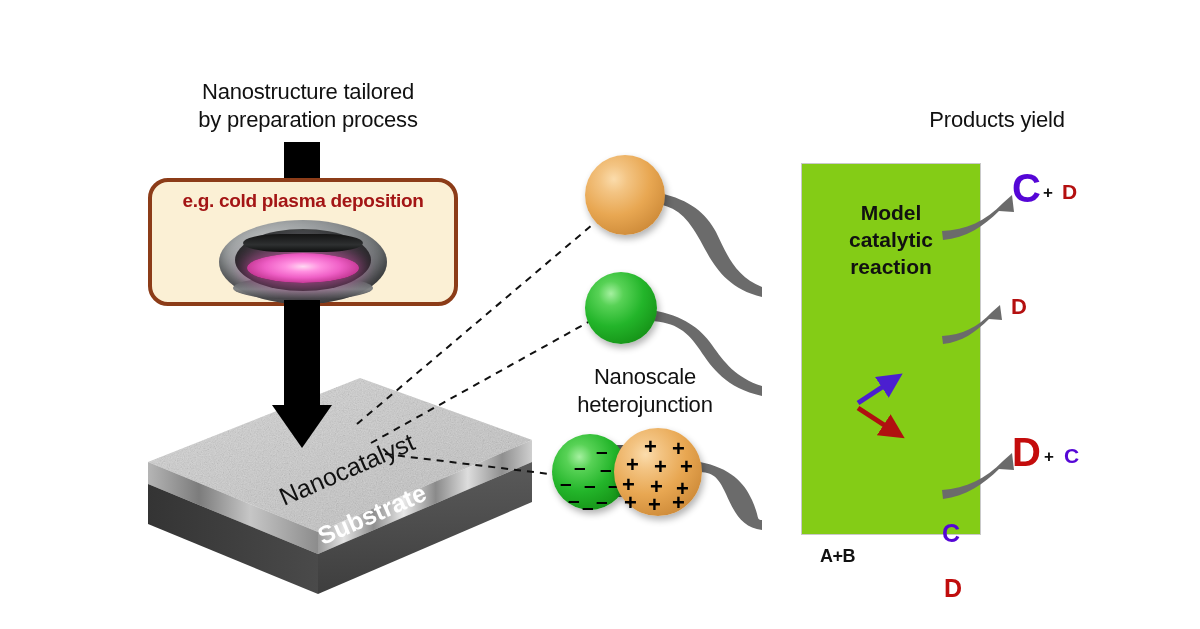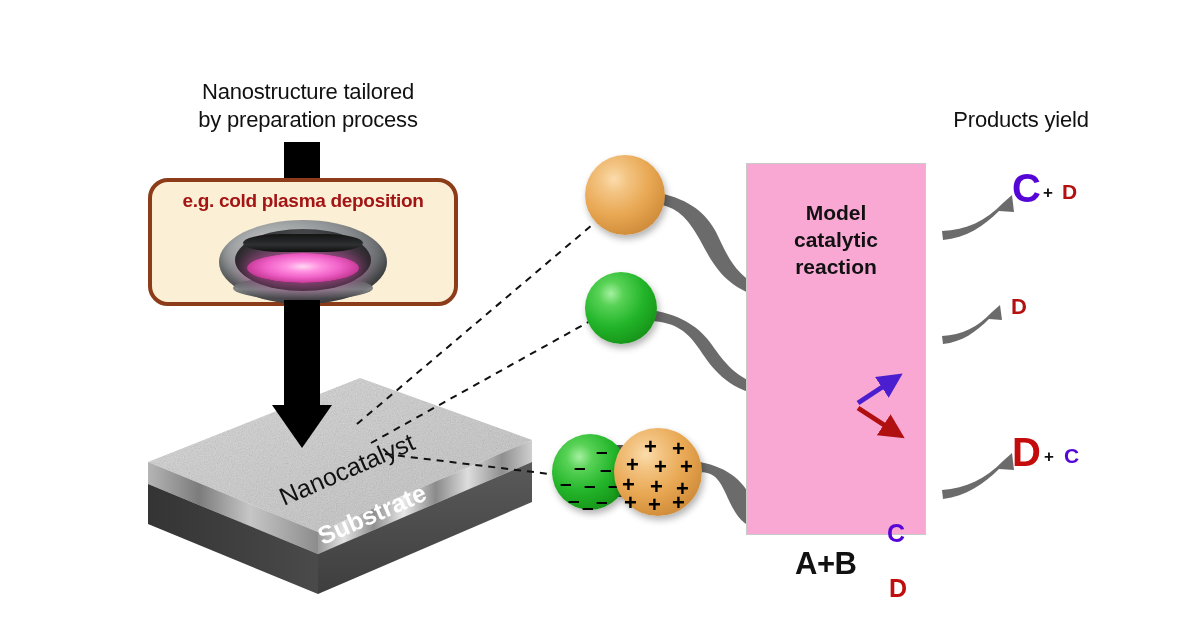--- a/index.html
+++ b/index.html
@@ -124,45 +124,44 @@
     font-weight: bold;
     color: #000;
     line-height: 1;
     user-select: none;
   }
   .charge.minus { font-size: 21px; }
   .charge.plus  { font-size: 22px; }
 
   
   #reaction-box {
-    left: 746px; top: 163px;
+    left: 801px; top: 163px;
     width: 180px; height: 372px;
-    background: #f9a8d4;
+    background: #84cc16;
     border: 1px solid #c9c9c9;
     box-sizing: border-box;
   }
   #reaction-title {
     position: absolute;
     left: 0; top: 35px;
     width: 100%;
     text-align: center;
     font-size: 21px;
     font-weight: bold;
     color: #111;
     line-height: 27px;
     white-space: pre-line;
   }
   #ab-label {
     position: absolute;
     left: 18px; top: 382px;
-    font-size: 31px;
+    font-size: 18px;
     font-weight: bold;
     color: #111;
     letter-spacing: -0.5px;
-    margin-left: 30px;
   }
   .prod-c-small {
     position: absolute;
     font-size: 25px; font-weight: bold;
     color: #5506d6;
   }
   .prod-d-small {
     position: absolute;
     font-size: 25px; font-weight: bold;
     color: #c00d0d;
@@ -209,21 +208,21 @@
 </style>
 </head>
 <body>
 
 <div id="stage">
 
   <div class="heading abs" style="left:130px; top:78px; width:356px;">Nanostructure tailored
 by preparation process</div>
 
 
-  <div class="heading abs" style="left:876px; top:106px; width:290px;">Products yield</div>
+  <div class="heading abs" style="left:852px; top:106px; width:290px;">Products yield</div>
 
   <div class="abs black-shaft" style="left:284px; top:142px; width:36px; height:44px; z-index:1;"></div>
   <div class="abs black-shaft" style="left:284px; top:300px; width:36px; height:110px; z-index:5;"></div>
   <svg class="overlay" style="z-index:6;" viewBox="0 0 1200 629">
     <polygon points="272,405 332,405 302,448" fill="#000000"></polygon>
   </svg>
 
   <div class="abs" id="plasma-box" style="z-index:4;">
     <div id="plasma-caption">e.g. cold plasma deposition</div>
     <div id="reactor">
@@ -297,20 +296,22 @@
       <line x1="357" y1="424" x2="592" y2="225"></line>
       <line x1="371" y1="443" x2="592" y2="320"></line>
       <line x1="385" y1="454" x2="558" y2="475"></line>
     </g>
   </svg>
 
   <div class="sphere orange abs" style="left:585px; top:155px; width:80px; height:80px; z-index:9;"></div>
 
   <div class="sphere green abs" style="left:585px; top:272px; width:72px; height:72px; z-index:9;"></div>
 
+  <div class="heading abs" style="left:530px; top:363px; width:230px; z-index:9;">Nanoscale
+heterojunction</div>
 
   <div class="abs" style="left:608px; top:445px; width:22px; height:52px; background:#56595a; border-radius:3px; z-index:9;"></div>
 
   <div class="sphere green abs" style="left:552px; top:434px; width:76px; height:76px; z-index:10;">
     <span class="charge minus" style="left:44px; top:6px;">–</span>
     <span class="charge minus" style="left:22px; top:22px;">–</span>
     <span class="charge minus" style="left:48px; top:24px;">–</span>
     <span class="charge minus" style="left:8px;  top:38px;">–</span>
     <span class="charge minus" style="left:32px; top:40px;">–</span>
     <span class="charge minus" style="left:56px; top:40px;">–</span>

